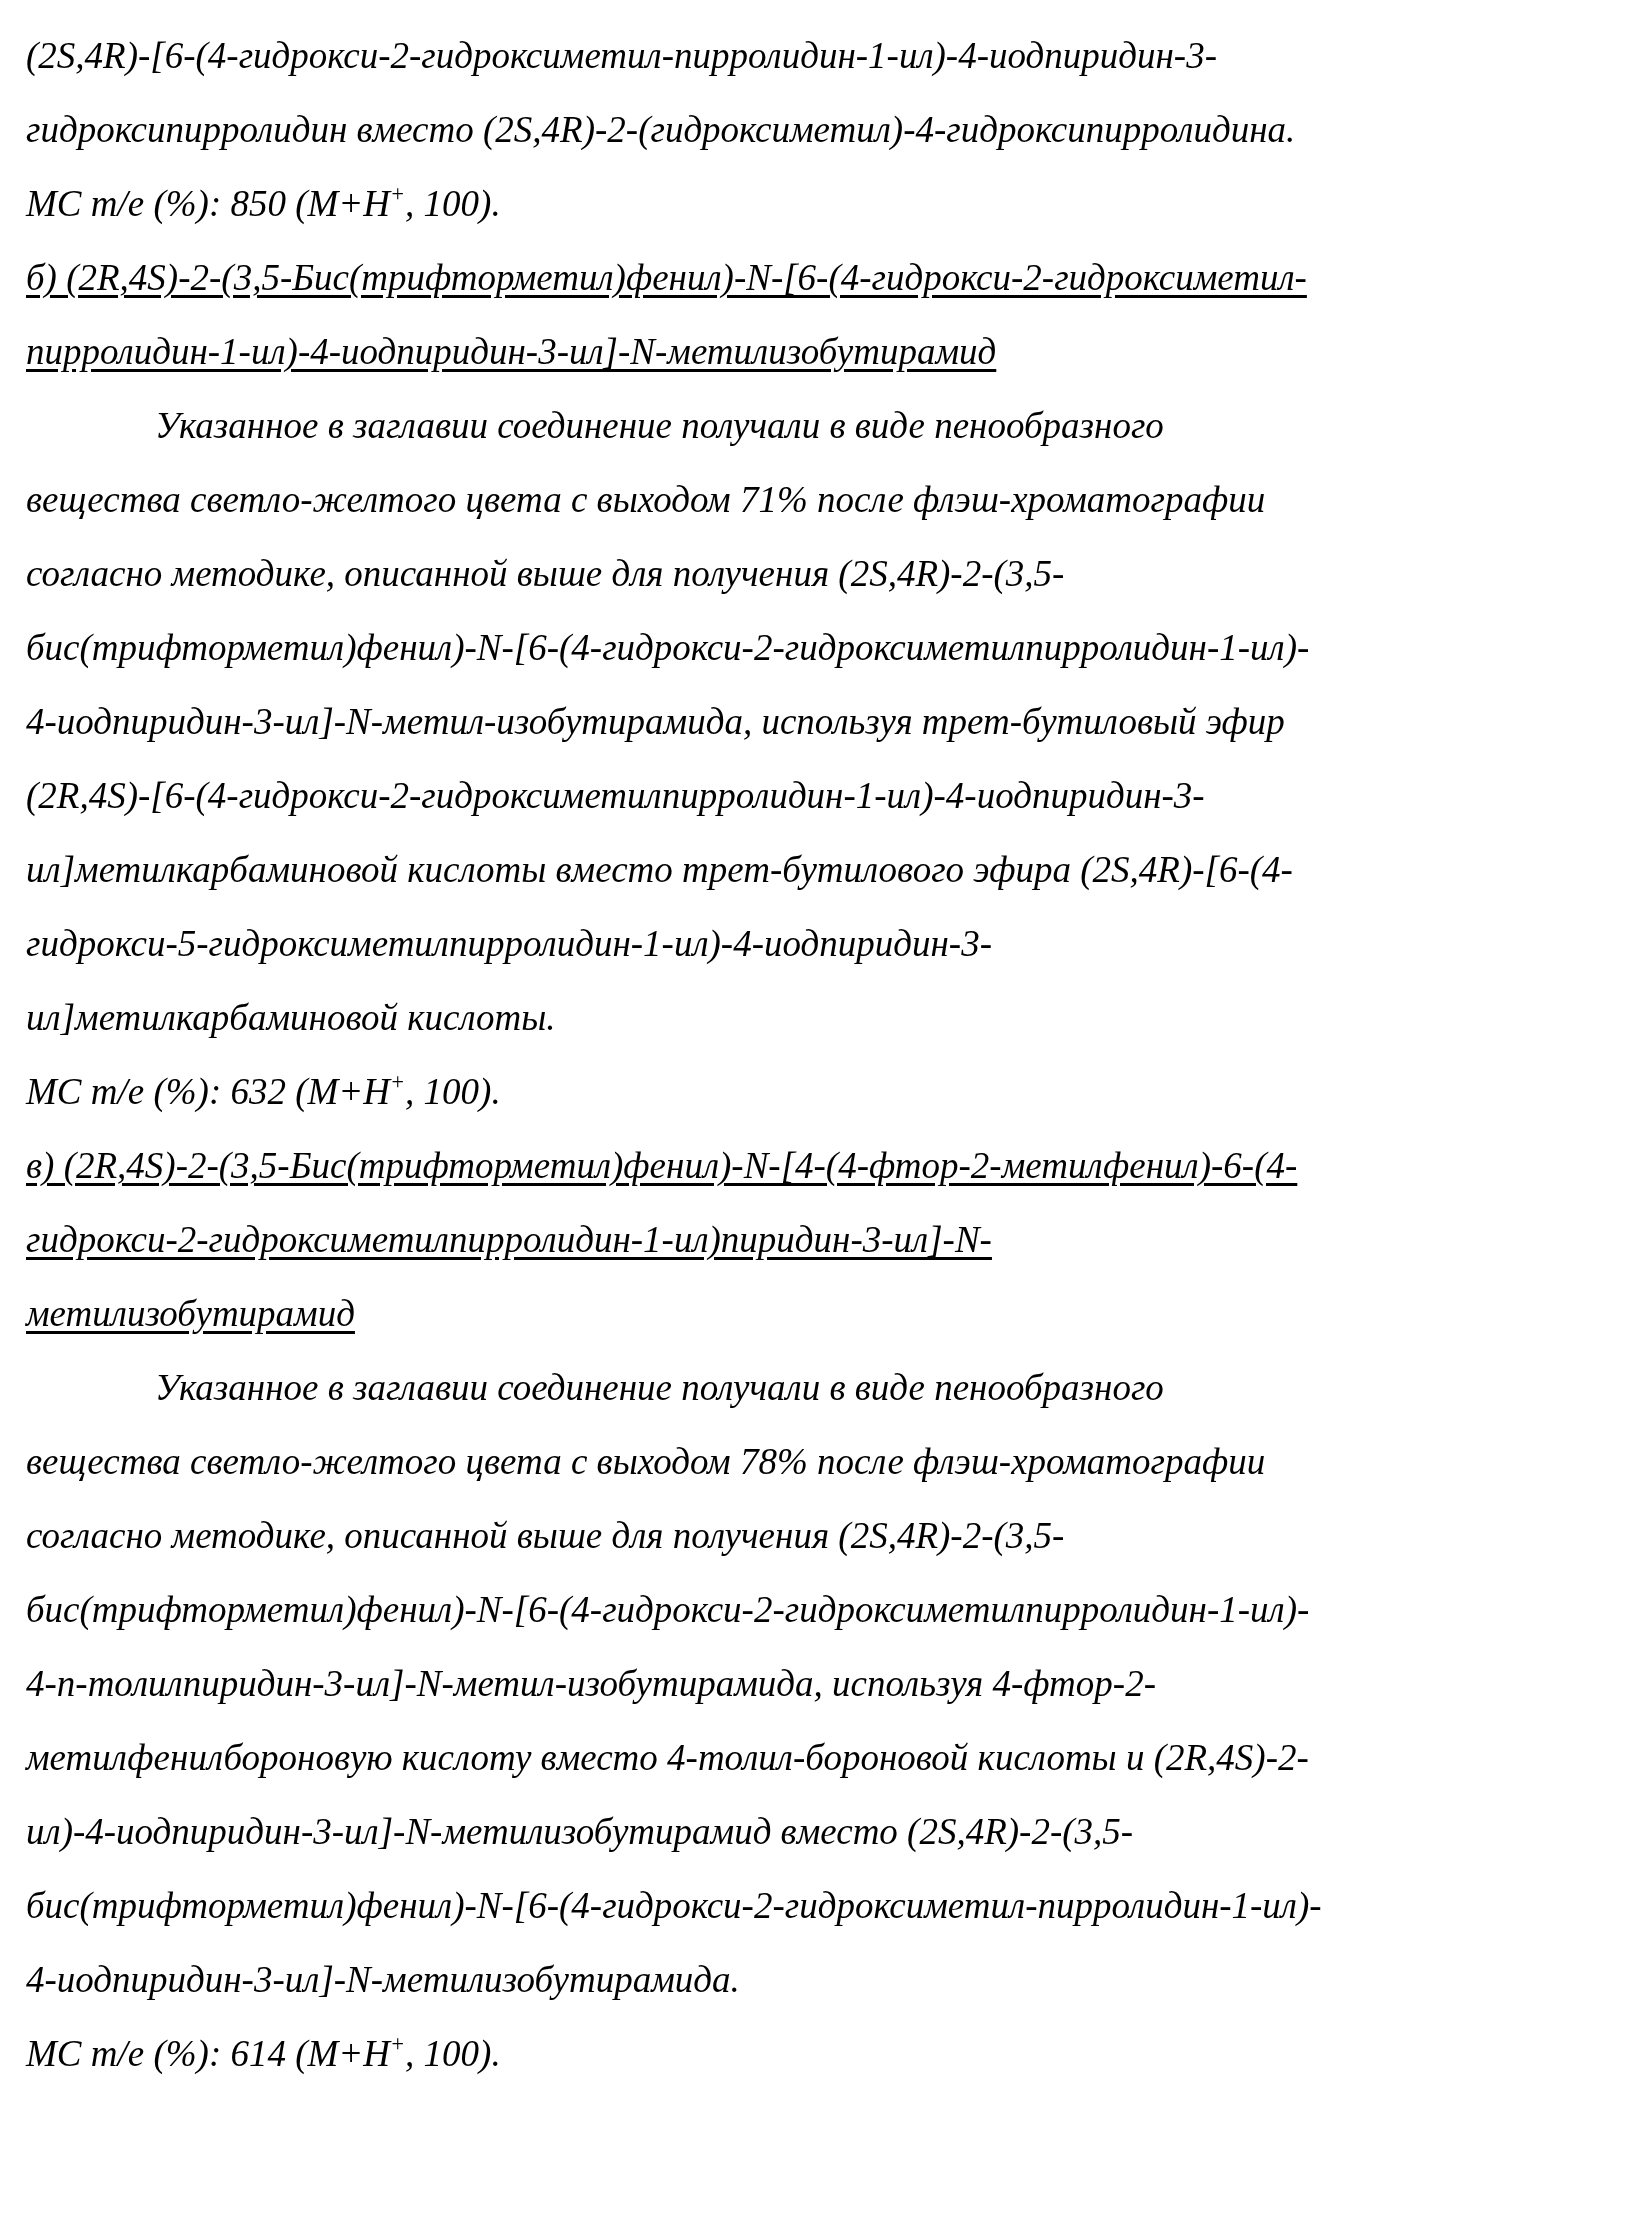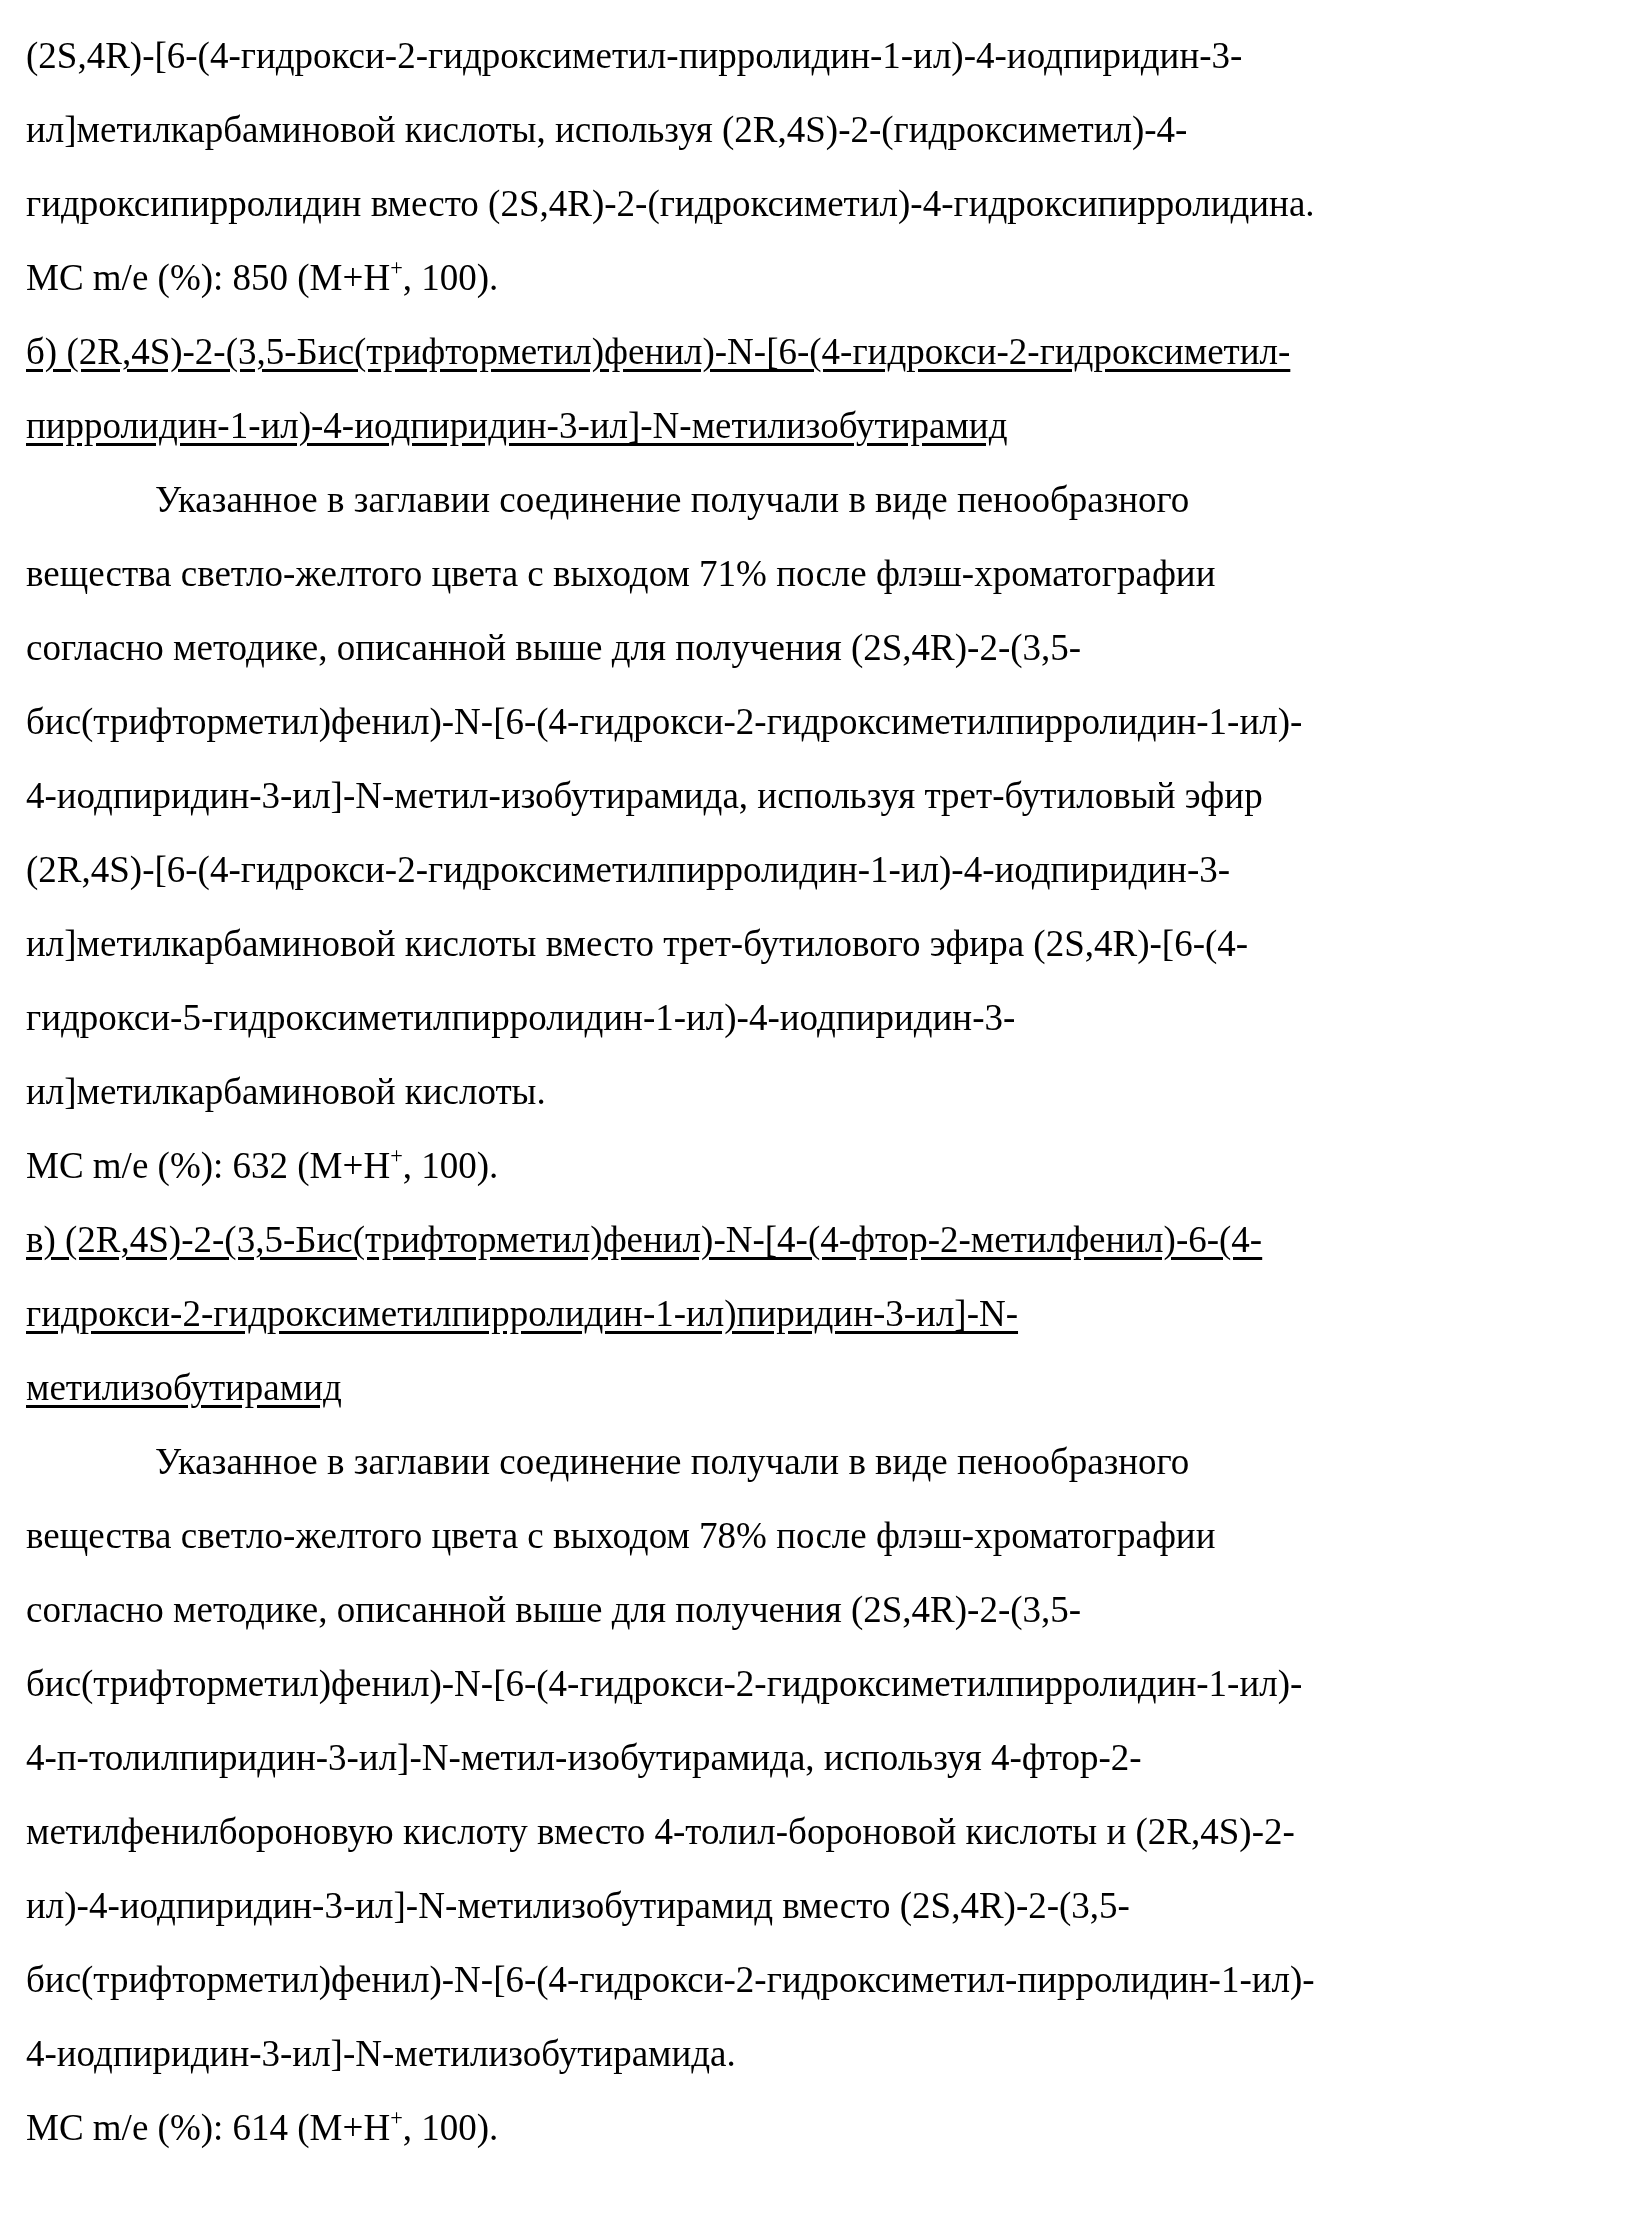--- a/index.html
+++ b/index.html
@@ -20,20 +20,21 @@
       left: 26px;
       top: 19px;
       width: 1606px;
     }
     .line {
       display: block;
       height: 74px;
       line-height: 74px;
       font-size: 37px;
       white-space: nowrap;
+      font-style: italic;
     }
     .indent {
       padding-left: 129px;
     }
     .heading .line {
       text-decoration: underline;
       text-decoration-thickness: 2.6px;
       text-underline-offset: 5.2px;
     }
     sup {
@@ -42,21 +43,20 @@
       vertical-align: 15.5px;
     }
   </style>
 </head>
 <body>
 
 <div class="page">
 
   <div>
     <span class="line">(2S,4R)-[6-(4-гидрокси-2-гидроксиметил-пирролидин-1-ил)-4-иодпиридин-3-</span>
-    <span class="line">ил]метилкарбаминовой кислоты, используя (2R,4S)-2-(гидроксиметил)-4-</span>
     <span class="line">гидроксипирролидин вместо (2S,4R)-2-(гидроксиметил)-4-гидроксипирролидина.</span>
     <span class="line"><span>МС m/e (%): 850 (M+H</span><sup>+</sup><span>, 100).</span></span>
   </div>
 
   <div class="heading">
     <span class="line">б) (2R,4S)-2-(3,5-Бис(трифторметил)фенил)-N-[6-(4-гидрокси-2-гидроксиметил-</span>
     <span class="line">пирролидин-1-ил)-4-иодпиридин-3-ил]-N-метилизобутирамид</span>
   </div>
 
   <div>

